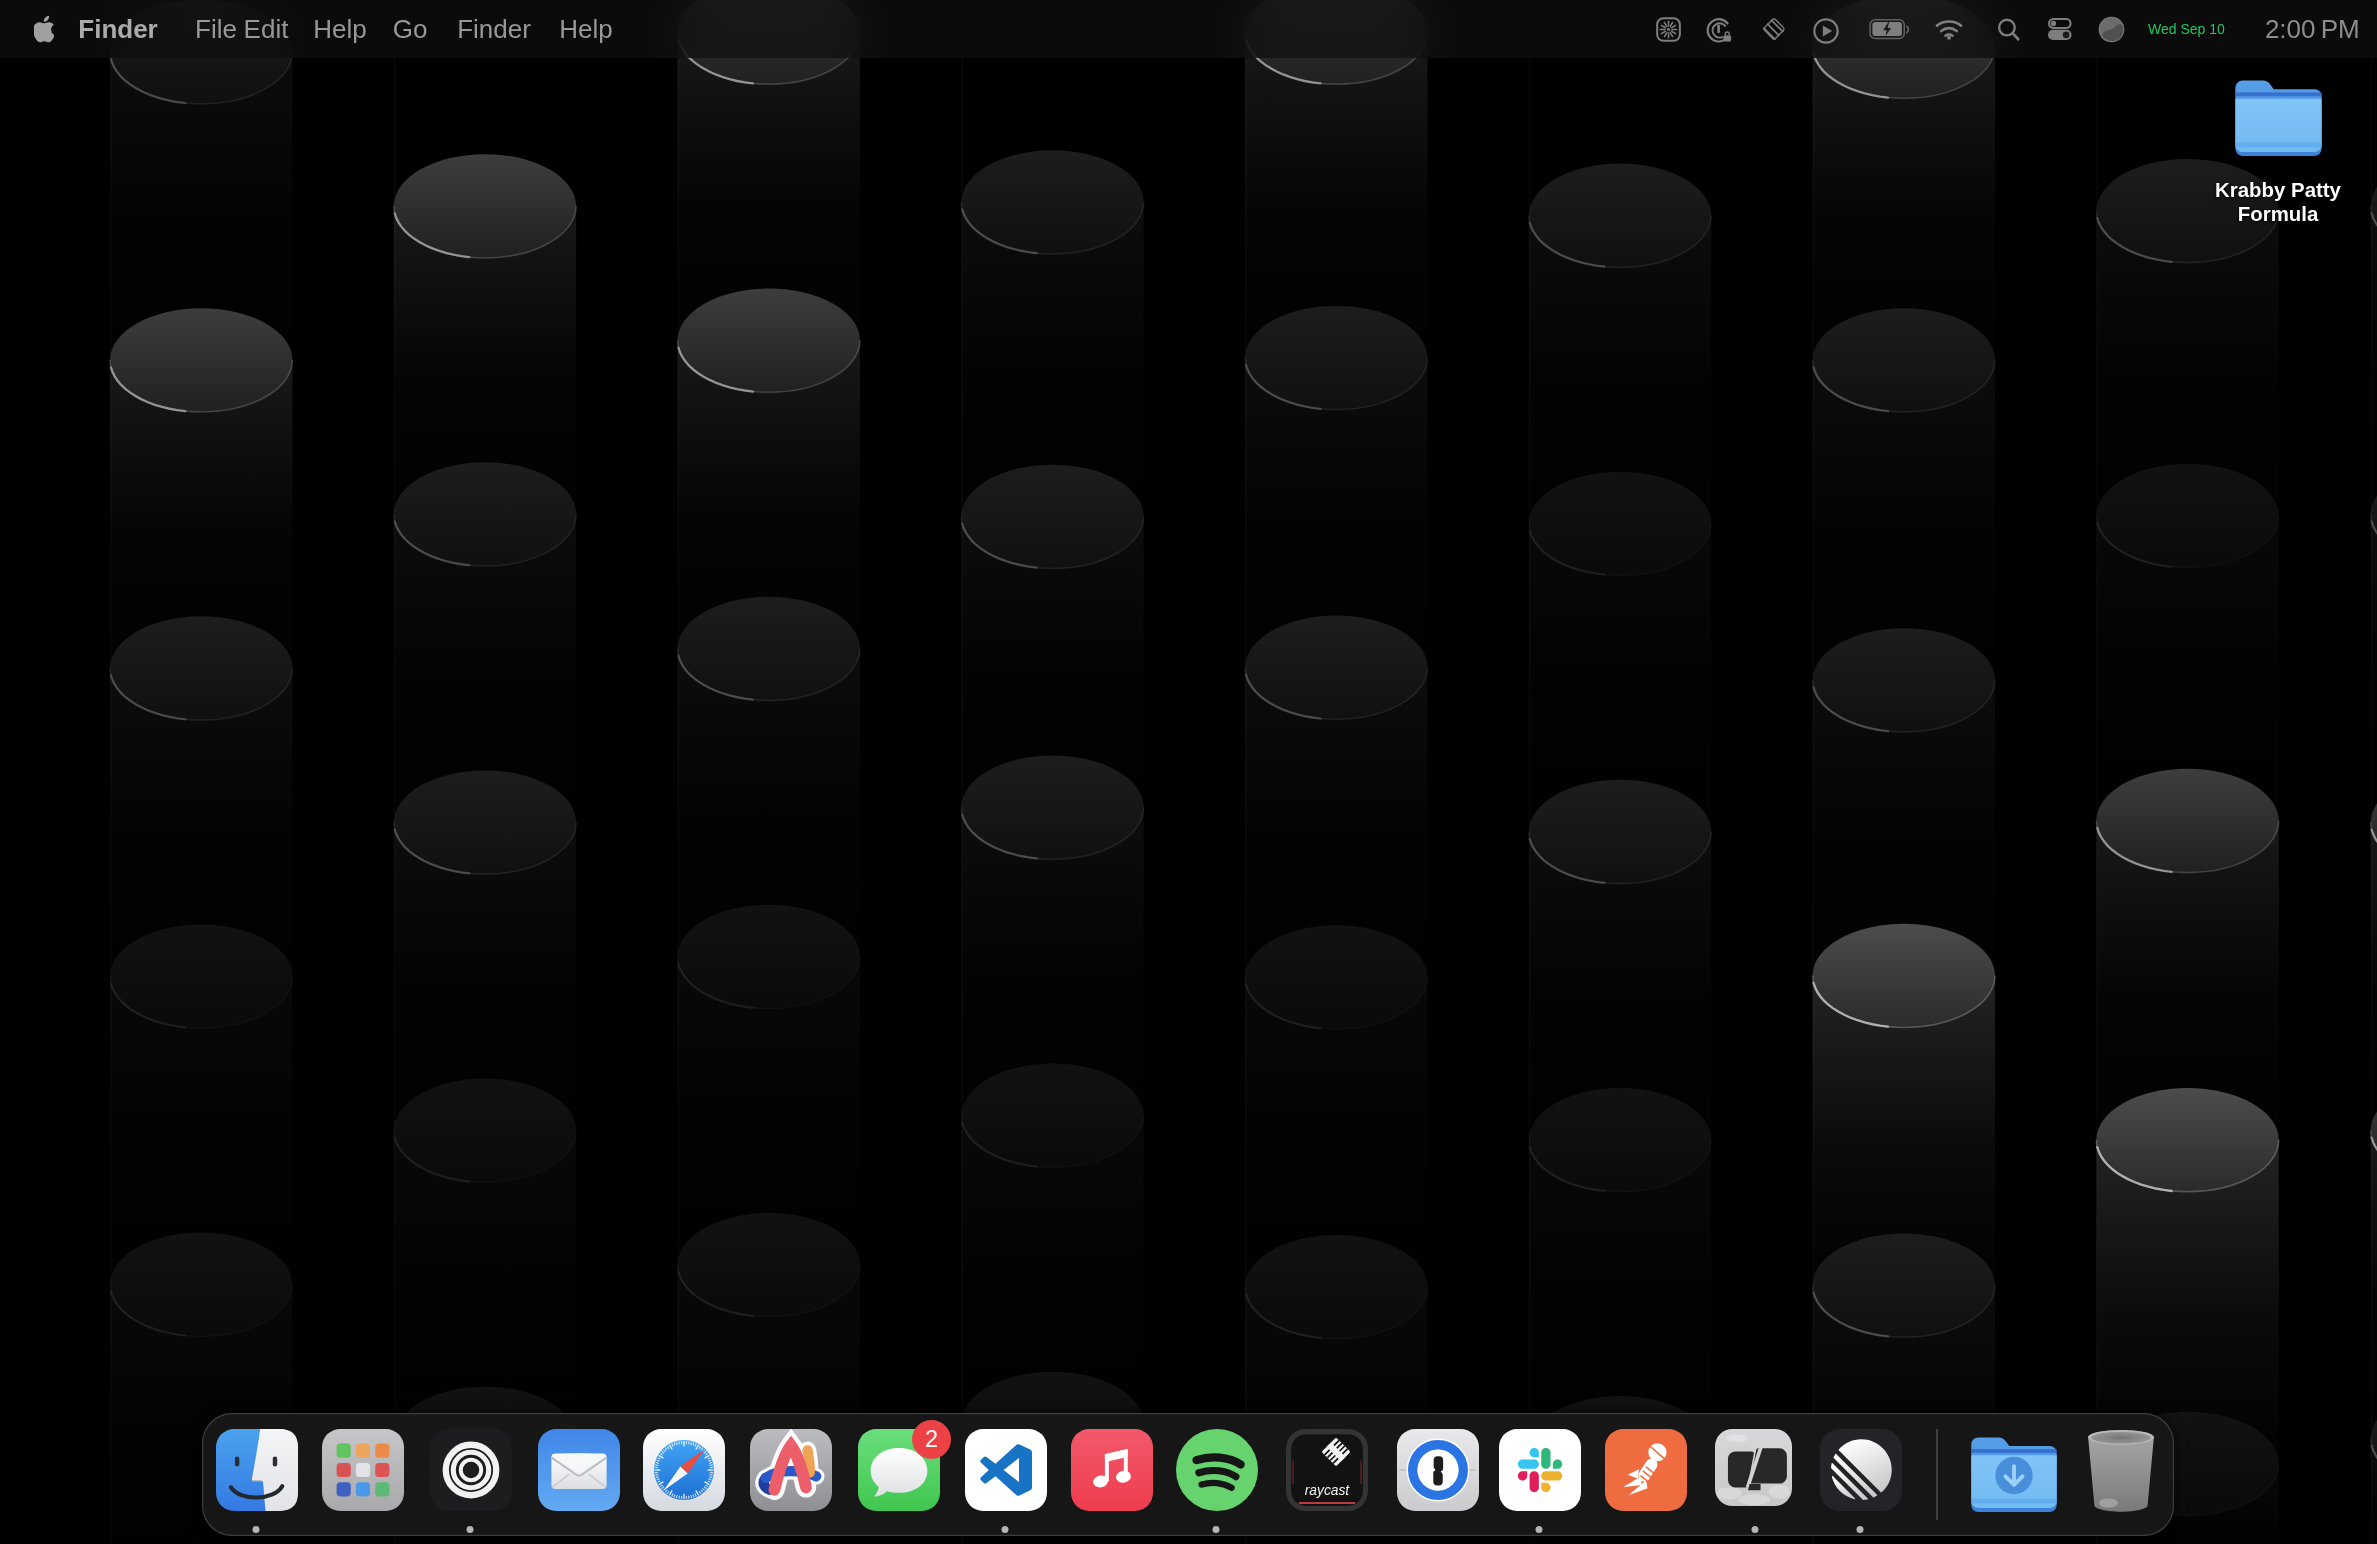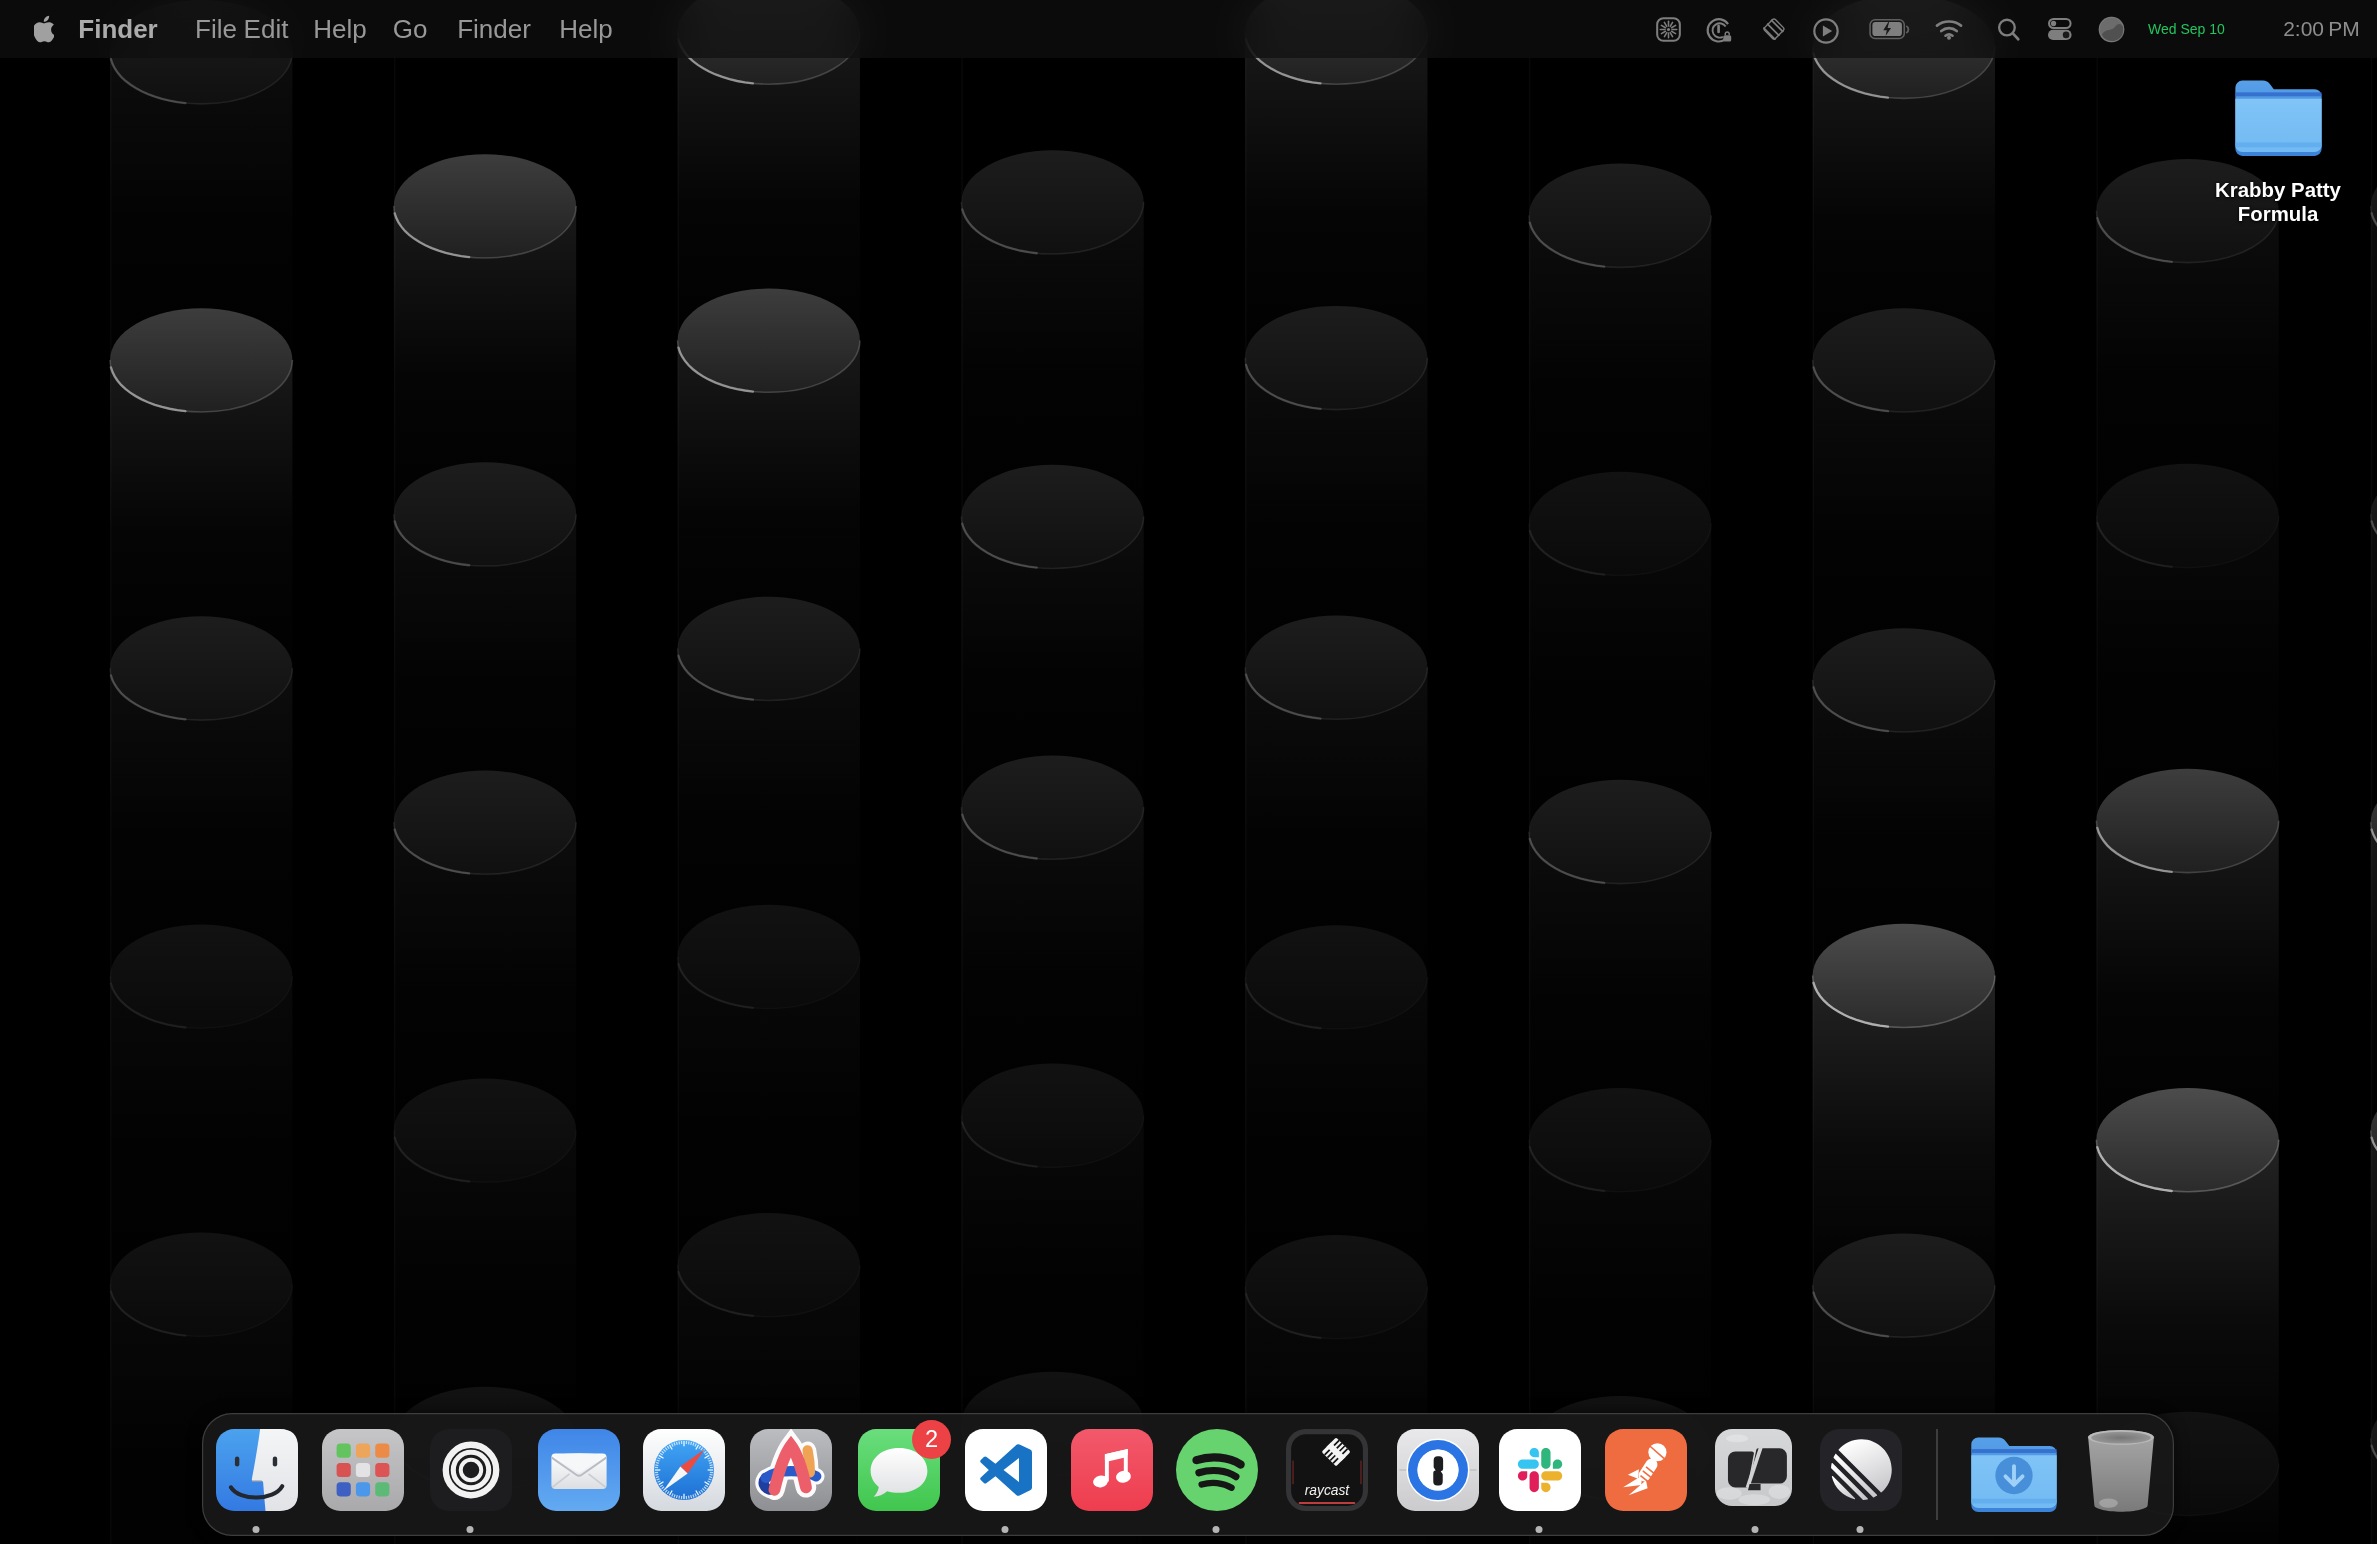--- a/index.html
+++ b/index.html
@@ -5,21 +5,21 @@
   font-family:"Liberation Sans", sans-serif; }
 #wall { position:absolute; left:0; top:0; }
 #menubar { position:absolute; left:0; top:0; width:2377px; height:58px;
   background:rgba(15,15,15,0.72); backdrop-filter:blur(23.6px); }
 .mi { position:absolute; top:0; height:58px; line-height:58px; font-size:26px;
   transform:translateX(-50%); white-space:nowrap; }
 .st { position:absolute; top:16.5px; }
 #clockdate { position:absolute; left:2148px; top:0; height:58px; line-height:58px;
   font-size:14px; color:#22c55e; }
 #clocktime { position:absolute; right:17.3px; top:0; height:58px; line-height:58px;
-  font-size:21px; color:#8d8d8d; }
+  font-size:26px; color:#8d8d8d; }
 #desk-folder { position:absolute; left:2233px; top:75px; }
 #desk-label { position:absolute; left:2160px; top:178px; width:236px; text-align:center;
   color:#ffffff; font-size:20.4px; font-weight:700; line-height:24.4px;
   text-shadow:0 0.8px 3.1px rgba(0,0,0,0.95), 0 0 1.6px rgba(0,0,0,0.8); }
 #dock { position:absolute; left:202px; top:1413px; width:1972px; height:123px;
   border-radius:30px; background:rgba(24,24,24,0.92);
   box-shadow:inset 0 0 0 1.2px rgba(125,125,125,0.38), 0 0 14px rgba(0,0,0,0.6); }
 .dk { position:absolute; top:1429px;font-style:italic; }
 .dot { position:absolute; top:1526px; width:7px; height:7px; border-radius:50%;
   background:#b5b5b5; transform:translateX(-50%); }

